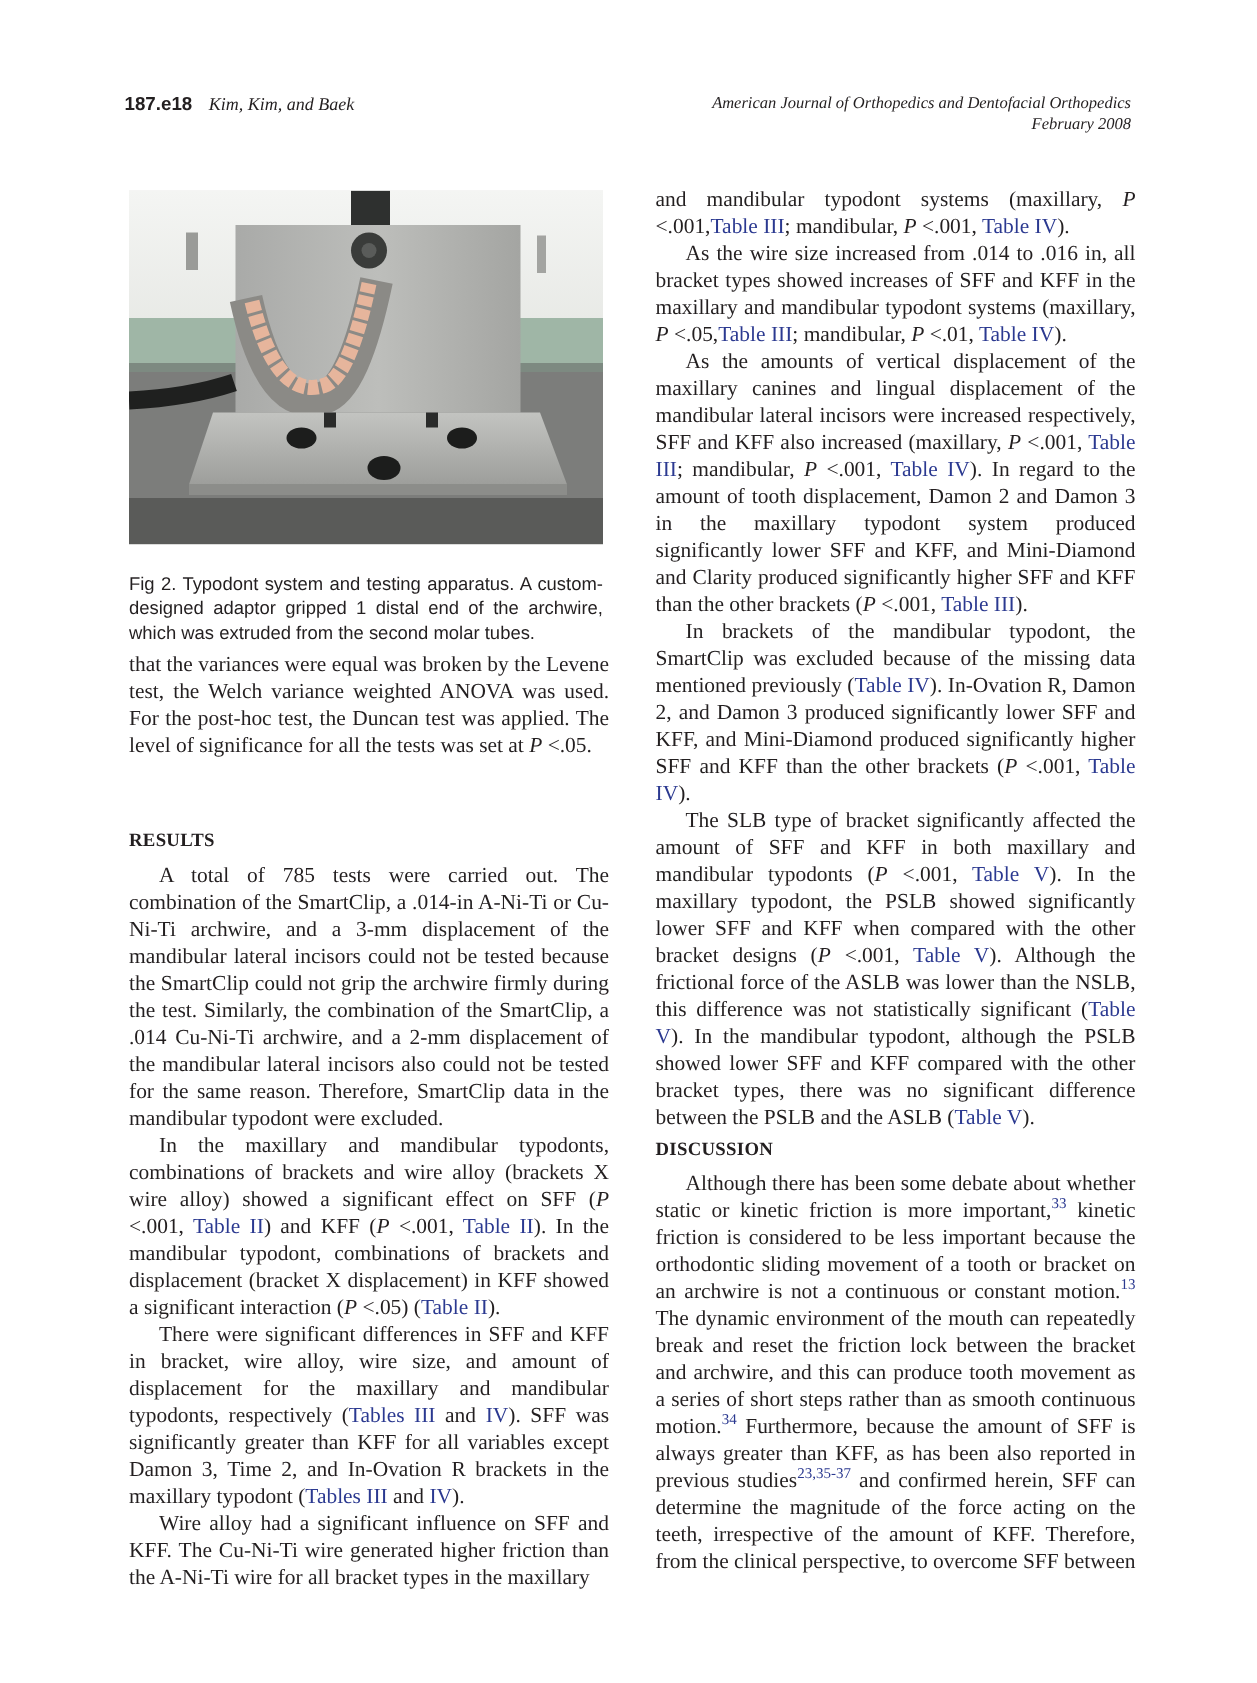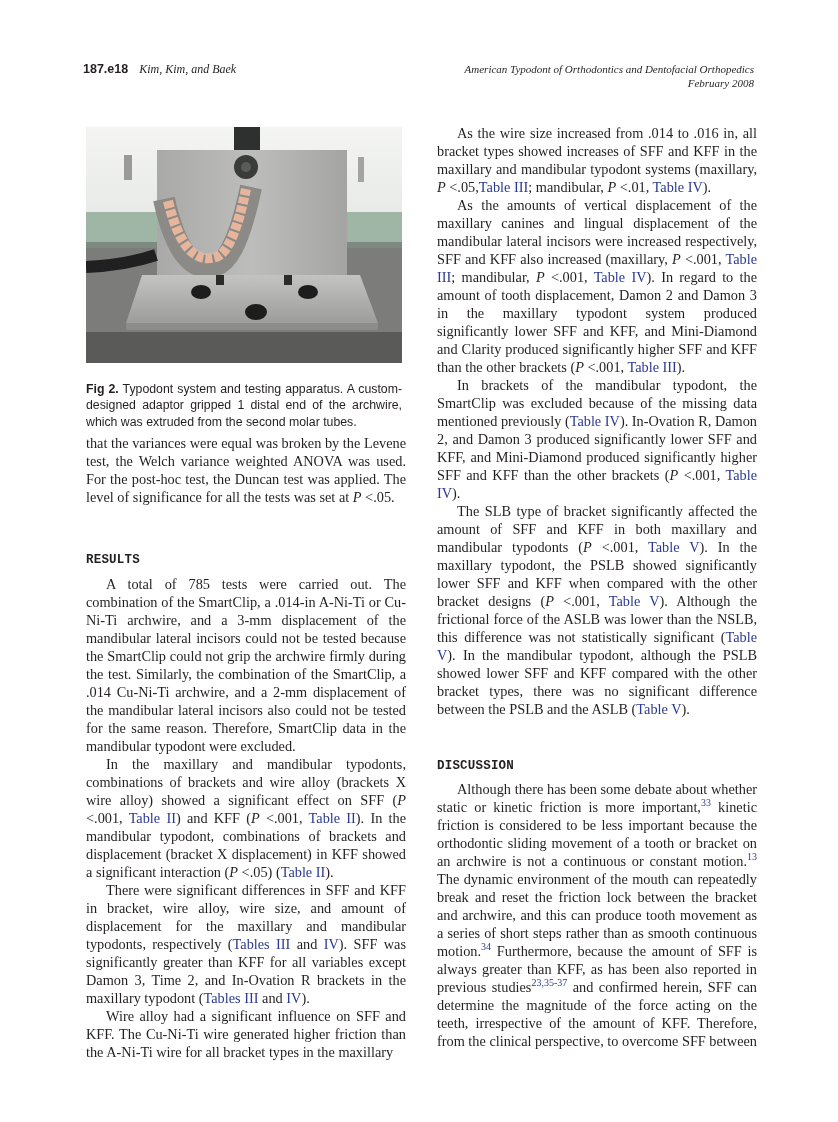--- a/index.html
+++ b/index.html
@@ -8,40 +8,40 @@
   .hdr-left{position:absolute;left:83px;top:62px;font-family:"Liberation Serif",serif;font-size:12px;white-space:nowrap;}
   .hdr-page{font-family:"Liberation Sans",sans-serif;font-weight:bold;font-size:12.5px;margin-right:8px;}
   .hdr-authors{font-style:italic;}
   .hdr-right{position:absolute;right:84px;top:62px;text-align:right;font-family:"Liberation Serif",serif;font-style:italic;font-size:11px;line-height:14px;}
   .col{position:absolute;top:0;width:320px;font-family:"Liberation Serif",serif;font-size:14.3px;line-height:18px;text-align:justify;}
   .col-left{left:86px;}
   .col-right{left:437px;}
   .figure{position:absolute;left:86px;top:127px;width:316px;height:236px;overflow:hidden;background:#ececea;}
   .figure svg{display:block;}
   .caption{position:absolute;left:86px;top:381px;width:316px;font-family:"Liberation Sans",sans-serif;font-size:12.3px;line-height:16.3px;text-align:justify;color:#231f20;}
-  .caption b{font-weight:bold;}
+  .caption b{font-weight:normal;}
   .para{margin:0;text-indent:0;}
   .para.ind{text-indent:20px;}
-  .heading{font-family:Liberation Mono, monospace;font-weight:bold;font-size:12.5px;letter-spacing:0.2px;margin:0;}
+  .heading{font-family:Liberation Serif, serif;font-weight:bold;font-size:12.5px;letter-spacing:0.2px;margin:0;}
   .lnk{color:#2b3990;}
   .it{font-style:italic;}
   sup{font-size:10px;line-height:0;vertical-align:super;color:#2b3990;}
   .block{position:absolute;width:320px;}
 </style>
 </head>
 <body>
 
 <div class="page">
 
   <div class="hdr-left">
     <span class="hdr-page">187.e18</span>
     <span class="hdr-authors">Kim, Kim, and Baek</span>
   </div>
   <div class="hdr-right">
-    <div>American Typodont of Orthodontics and Dentofacial Orthopedics</div>
+    <div>American Journal of Orthopedics and Dentofacial Orthopedics</div>
     <div>February 2008</div>
   </div>
 
   <div class="figure">
     <svg width="316" height="236" viewBox="0 0 316 236">
       <defs>
         <linearGradient id="bg" x1="0" y1="0" x2="0" y2="1">
           <stop offset="0" stop-color="#f4f5f3"></stop>
           <stop offset="0.5" stop-color="#e4e6e2"></stop>
           <stop offset="1" stop-color="#b9bbb8"></stop>
@@ -103,20 +103,21 @@
     <div class="block" style="top:575px;">
       <p class="para ind">A total of 785 tests were carried out. The combination of the SmartClip, a .014-in A-Ni-Ti or Cu-Ni-Ti archwire, and a 3-mm displacement of the mandibular lateral incisors could not be tested because the SmartClip could not grip the archwire firmly during the test. Similarly, the combination of the SmartClip, a .014 Cu-Ni-Ti archwire, and a 2-mm displacement of the mandibular lateral incisors also could not be tested for the same reason. Therefore, SmartClip data in the mandibular typodont were excluded.</p>
       <p class="para ind">In the maxillary and mandibular typodonts, combinations of brackets and wire alloy (brackets X wire alloy) showed a significant effect on SFF (<span class="it">P</span> &lt;.001, <span class="lnk">Table II</span>) and KFF (<span class="it">P</span> &lt;.001, <span class="lnk">Table II</span>). In the mandibular typodont, combinations of brackets and displacement (bracket X displacement) in KFF showed a significant interaction (<span class="it">P</span> &lt;.05) (<span class="lnk">Table II</span>).</p>
       <p class="para ind">There were significant differences in SFF and KFF in bracket, wire alloy, wire size, and amount of displacement for the maxillary and mandibular typodonts, respectively (<span class="lnk">Tables III</span> and <span class="lnk">IV</span>). SFF was significantly greater than KFF for all variables except Damon 3, Time 2, and In-Ovation R brackets in the maxillary typodont (<span class="lnk">Tables III</span> and <span class="lnk">IV</span>).</p>
       <p class="para ind">Wire alloy had a significant influence on SFF and KFF. The Cu-Ni-Ti wire generated higher friction than the A-Ni-Ti wire for all bracket types in the maxillary</p>
     </div>
   </div>
 
   <div class="col col-right">
     <div class="block" style="top:124px;">
+      <p class="para">and mandibular typodont systems (maxillary, <span class="it">P</span> &lt;.001,<span class="lnk">Table III</span>; mandibular, <span class="it">P</span> &lt;.001, <span class="lnk">Table IV</span>).</p>
       <p class="para ind">As the wire size increased from .014 to .016 in, all bracket types showed increases of SFF and KFF in the maxillary and mandibular typodont systems (maxillary, <span class="it">P</span> &lt;.05,<span class="lnk">Table III</span>; mandibular, <span class="it">P</span> &lt;.01, <span class="lnk">Table IV</span>).</p>
       <p class="para ind">As the amounts of vertical displacement of the maxillary canines and lingual displacement of the mandibular lateral incisors were increased respectively, SFF and KFF also increased (maxillary, <span class="it">P</span> &lt;.001, <span class="lnk">Table III</span>; mandibular, <span class="it">P</span> &lt;.001, <span class="lnk">Table IV</span>). In regard to the amount of tooth displacement, Damon 2 and Damon 3 in the maxillary typodont system produced significantly lower SFF and KFF, and Mini-Diamond and Clarity produced significantly higher SFF and KFF than the other brackets (<span class="it">P</span> &lt;.001, <span class="lnk">Table III</span>).</p>
       <p class="para ind">In brackets of the mandibular typodont, the SmartClip was excluded because of the missing data mentioned previously (<span class="lnk">Table IV</span>). In-Ovation R, Damon 2, and Damon 3 produced significantly lower SFF and KFF, and Mini-Diamond produced significantly higher SFF and KFF than the other brackets (<span class="it">P</span> &lt;.001, <span class="lnk">Table IV</span>).</p>
       <p class="para ind">The SLB type of bracket significantly affected the amount of SFF and KFF in both maxillary and mandibular typodonts (<span class="it">P</span> &lt;.001, <span class="lnk">Table V</span>). In the maxillary typodont, the PSLB showed significantly lower SFF and KFF when compared with the other bracket designs (<span class="it">P</span> &lt;.001, <span class="lnk">Table V</span>). Although the frictional force of the ASLB was lower than the NSLB, this difference was not statistically significant (<span class="lnk">Table V</span>). In the mandibular typodont, although the PSLB showed lower SFF and KFF compared with the other bracket types, there was no significant difference between the PSLB and the ASLB (<span class="lnk">Table V</span>).</p>
     </div>
     <div class="block" style="top:757px;">
       <h2 class="heading">DISCUSSION</h2>
     </div>
     <div class="block" style="top:780px;">
       <p class="para ind">Although there has been some debate about whether static or kinetic friction is more important,<sup>33</sup> kinetic friction is considered to be less important because the orthodontic sliding movement of a tooth or bracket on an archwire is not a continuous or constant motion.<sup>13</sup> The dynamic environment of the mouth can repeatedly break and reset the friction lock between the bracket and archwire, and this can produce tooth movement as a series of short steps rather than as smooth continuous motion.<sup>34</sup> Furthermore, because the amount of SFF is always greater than KFF, as has been also reported in previous studies<sup>23,35-37</sup> and confirmed herein, SFF can determine the magnitude of the force acting on the teeth, irrespective of the amount of KFF. Therefore, from the clinical perspective, to overcome SFF between</p>

